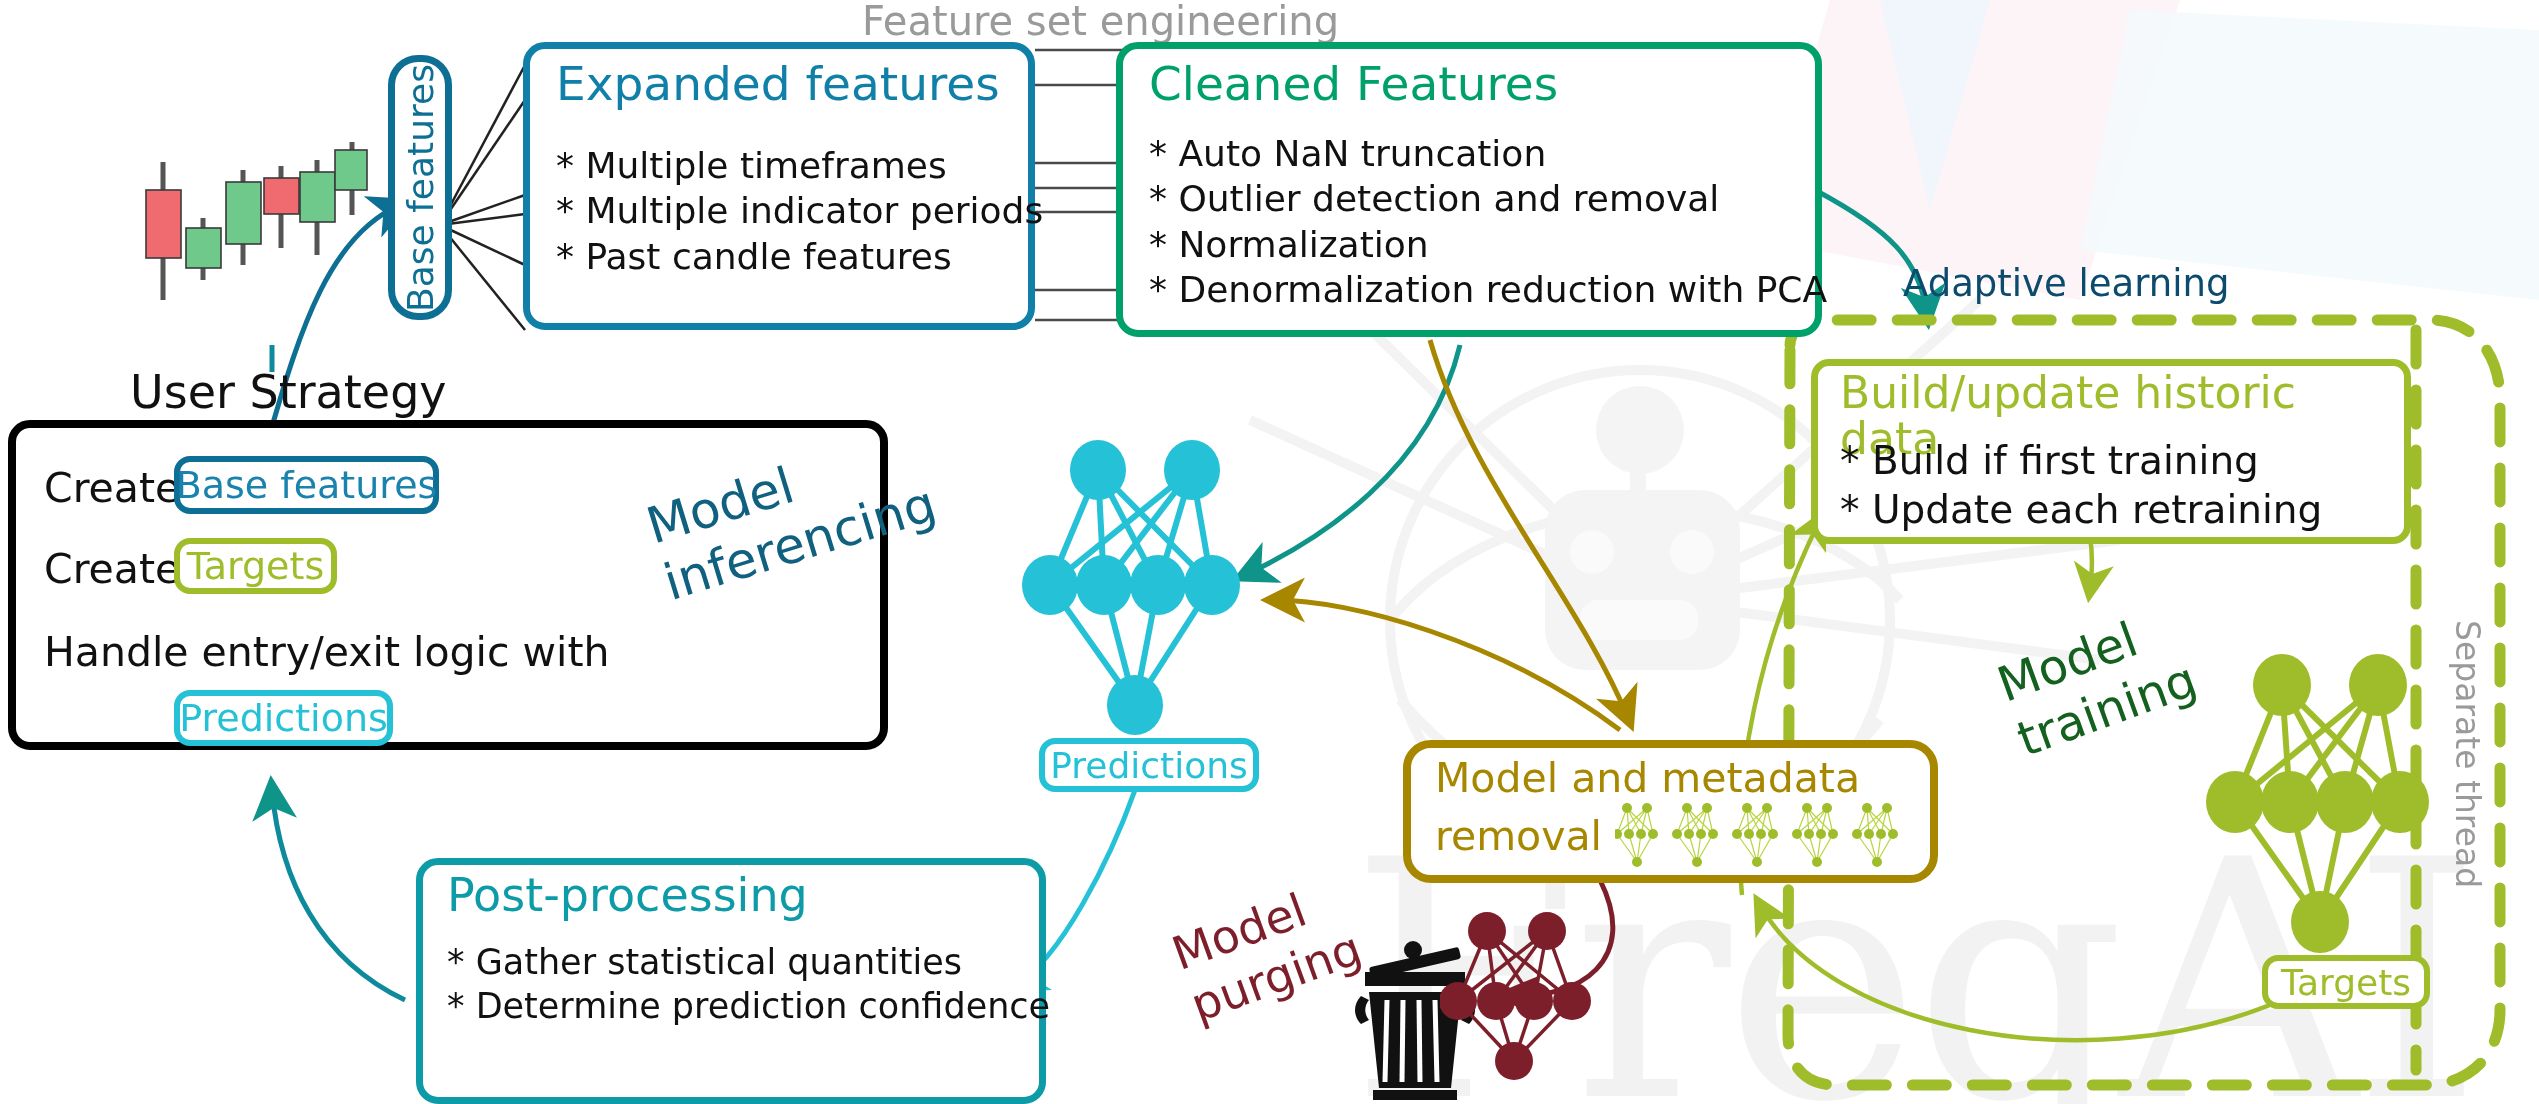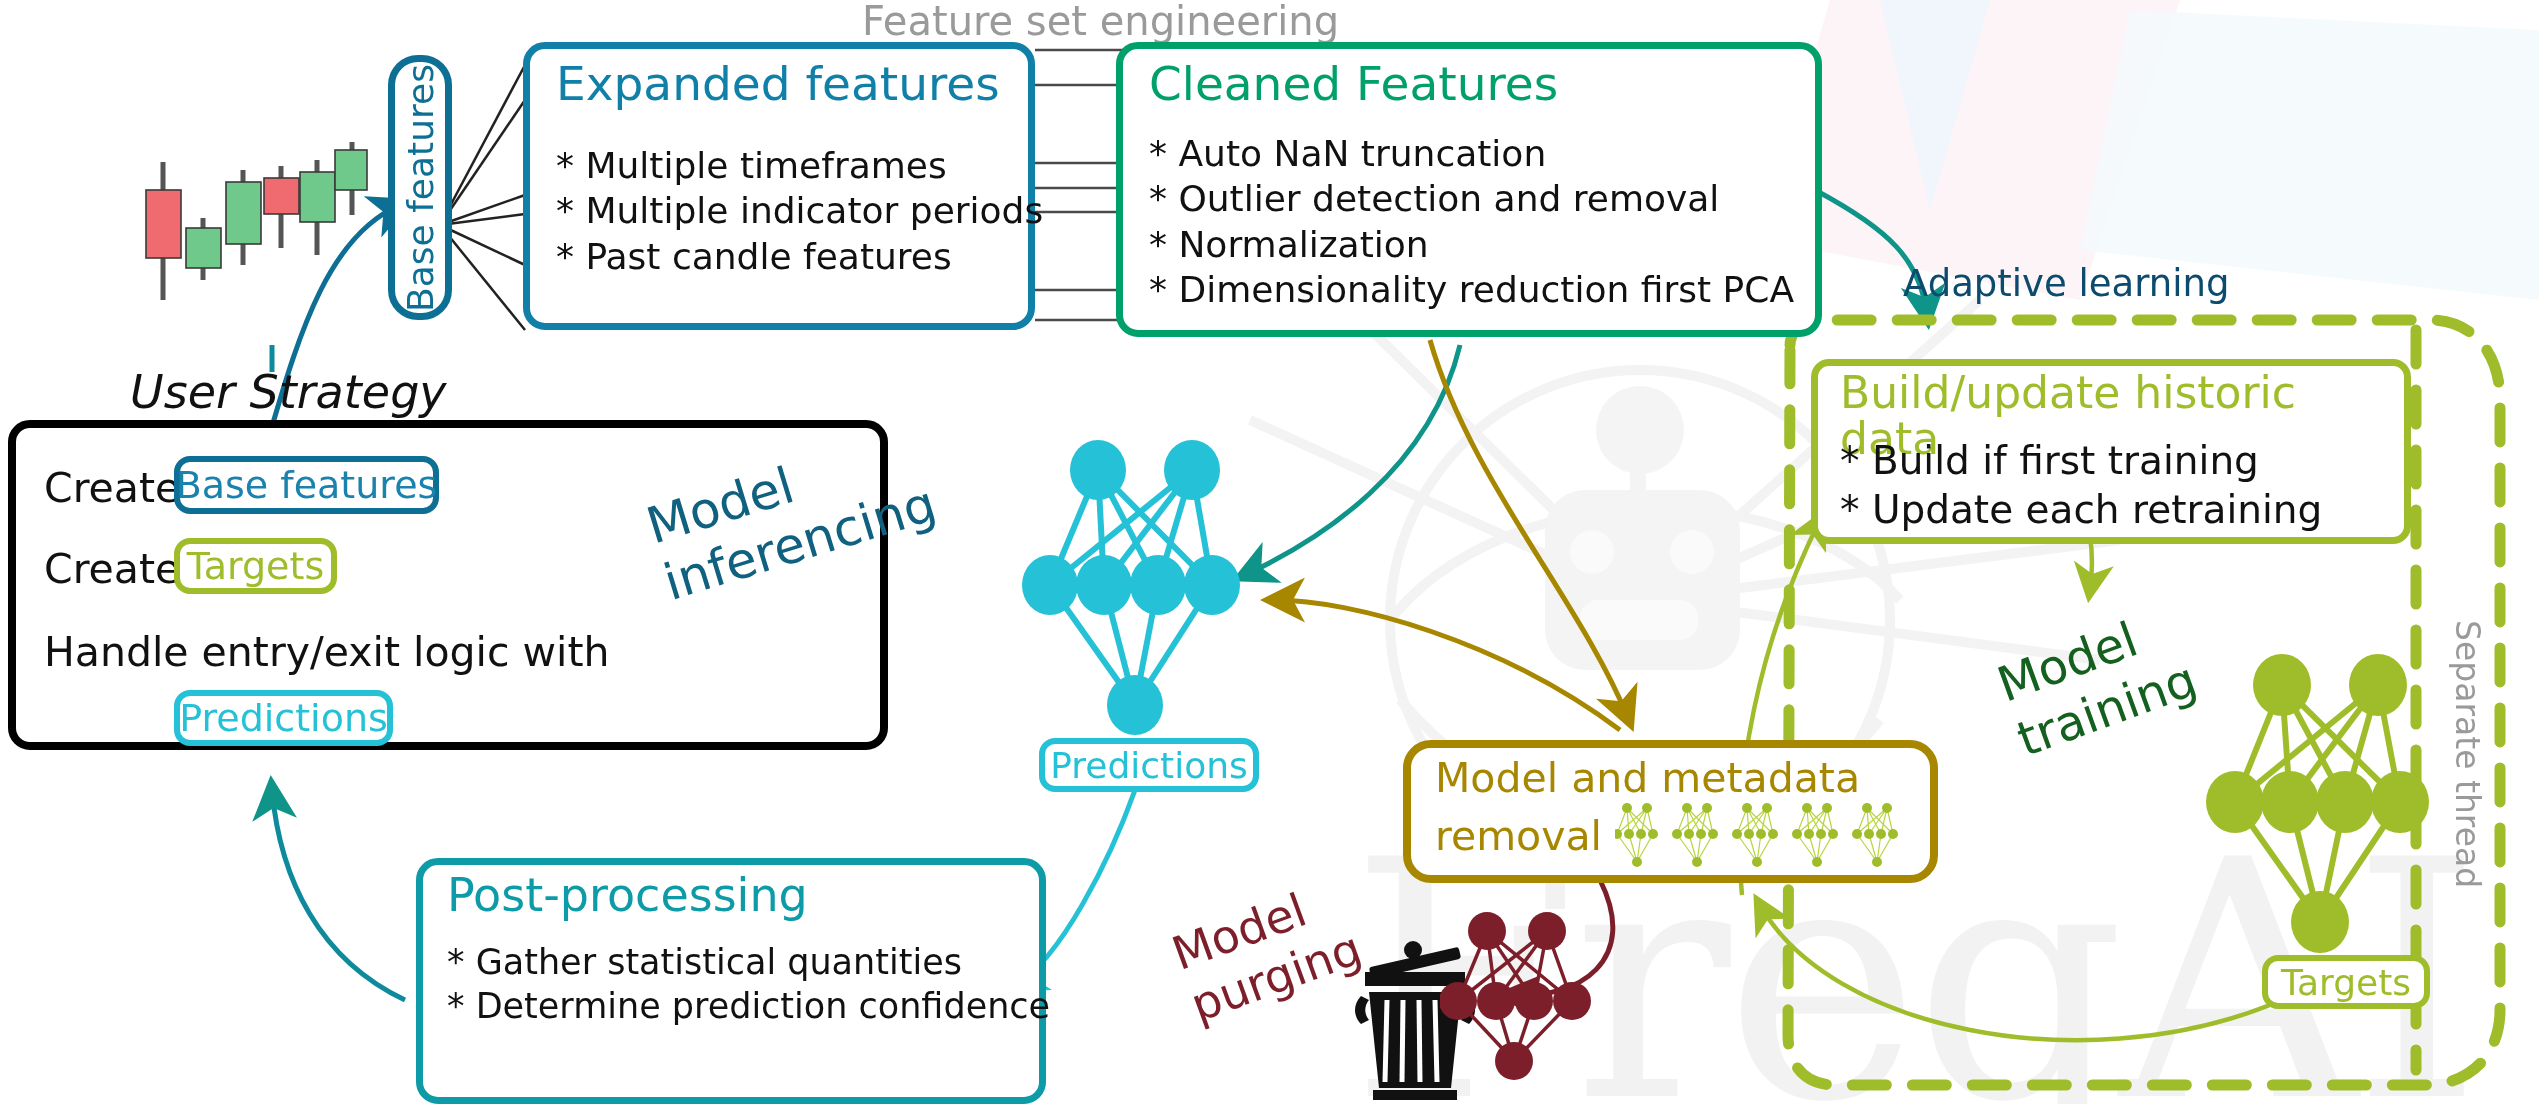--- a/index.html
+++ b/index.html
@@ -173,25 +173,25 @@
       <div>* Past candle features</div>
     </div>
   </div>
 
   <div class="box rbox" style="left:1116px;top:42px;width:706px;height:295px;border-width:7px;border-color:#00a06a;">
     <div class="title" style="position:absolute;left:26px;top:10px;font-size:47px;color:#00a06a;">Cleaned Features</div>
     <div class="bullets" style="position:absolute;left:26px;top:82px;font-size:36px;">
       <div>* Auto NaN truncation</div>
       <div>* Outlier detection and removal</div>
       <div>* Normalization</div>
-      <div>* Dimensionality reduction first PCA</div>
-    </div>
-  </div>
-
-  <div class="lbl" style="left:130px;top:365px;font-size:46px;color:#111;font-style:italic;">User Strategy</div>
+      <div>* Denormalization reduction with PCA</div>
+    </div>
+  </div>
+
+  <div class="lbl" style="left:130px;top:365px;font-size:46px;color:#111;">User Strategy</div>
 
   <div class="box rbox" style="left:8px;top:420px;width:880px;height:330px;border-width:8px;border-color:#000;">
 
     <div class="lbl" style="left:28px;top:36px;font-size:41px;color:#111;">Create</div>
     <div class="pill" style="left:158px;top:28px;width:265px;height:58px;border-width:6px;border-color:#0d6f93;">
       <span style="font-size:38px;color:#1a83ad;">Base features</span>
     </div>
 
     <div class="lbl" style="left:28px;top:117px;font-size:41px;color:#111;">Create</div>
     <div class="pill" style="left:158px;top:110px;width:163px;height:56px;border-width:6px;border-color:#9fbd2a;">

